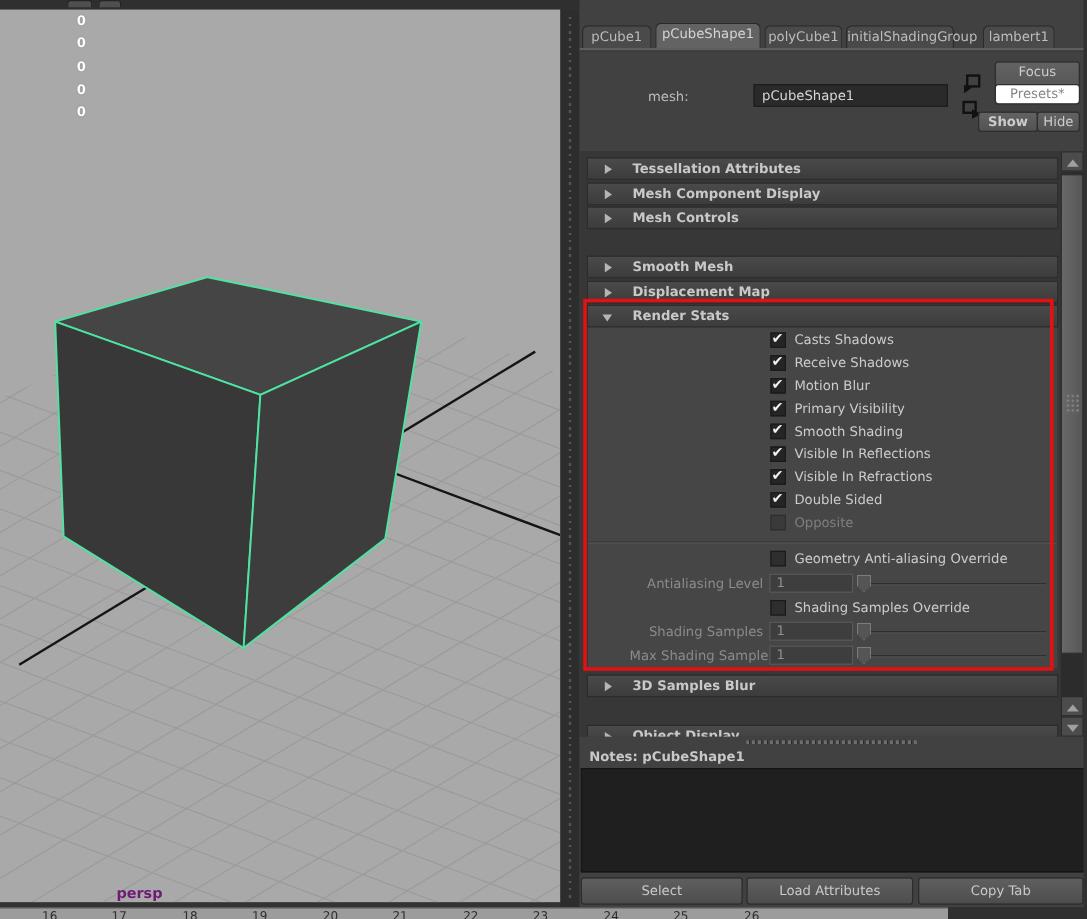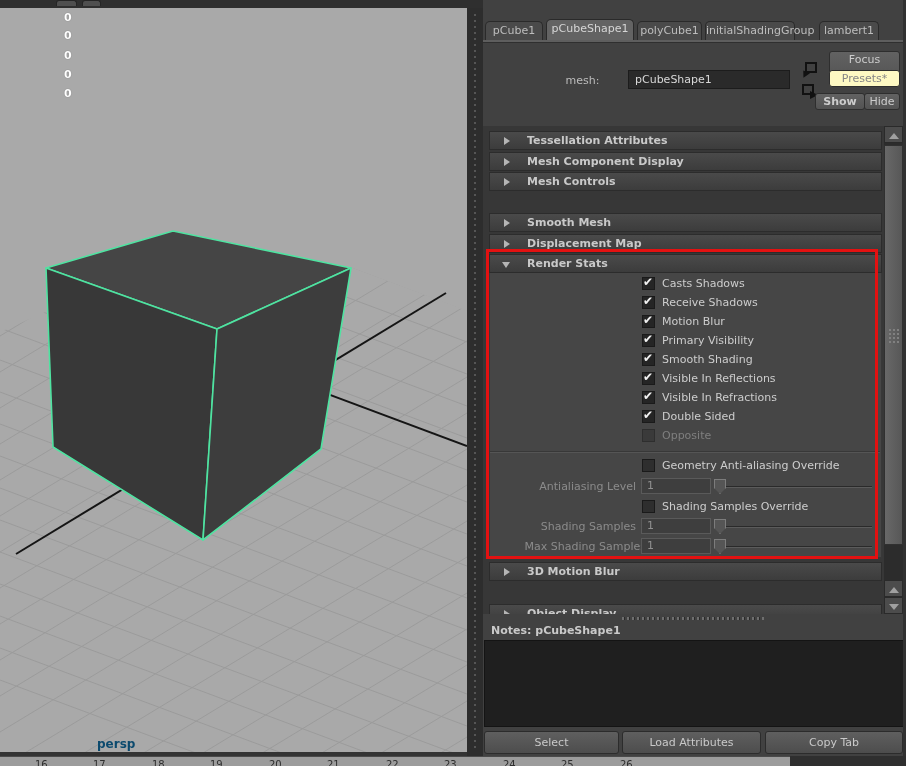--- a/index.html
+++ b/index.html
@@ -8,47 +8,47 @@
 
   
   .top-strip { position:absolute; left:0; top:0; width:906px; height:8px; background:#2f2f2f; }
   .top-strip .mini-tab { position:absolute; top:0; height:6px; background:#4f4f4f; border:1px solid #252525; border-bottom:none; border-radius:3px 3px 0 0; }
   .orange-tick { position:absolute; left:741px; top:0; width:3px; height:3px; background:#c8822e; }
 
   
   .viewport { position:absolute; left:0; top:8px; width:467px; height:744px; background:#a9a9a9; overflow:hidden; }
   .viewport svg { position:absolute; left:0; top:0; }
   .hud-zero { position:absolute; left:64px; color:#ffffff; font-weight:bold; font-size:11px; text-shadow:0 0 1px #666; }
-  .persp-label { position:absolute; left:97px; top:729px; color:#0c4a6e; font-weight:bold; font-size:12px; }
+  .persp-label { position:absolute; left:97px; top:729px; color:#701a75; font-weight:bold; font-size:12px; }
   .vp-bottom-line { position:absolute; left:0; top:752px; width:470px; height:4px; background:#333; }
 
   
   .vdivider { position:absolute; left:467px; top:8px; width:16px; height:748px; background:#2d2d2d; }
   .vdivider .dots { position:absolute; left:7px; top:6px; width:2px; height:736px;
       background-image:repeating-linear-gradient(180deg,#555 0 2px,transparent 2px 6px); }
 
   
   .panel { position:absolute; left:483px; top:0; width:423px; height:766px; background:#414141; }
   .panel-right-edge { position:absolute; left:903px; top:0; width:3px; height:766px; background:#313131; }
 
   
   .tabbar { position:absolute; left:0; top:20px; width:423px; height:20px; }
   .tab { position:absolute; top:1px; height:19px; background:#4a4a4a; border:1px solid #2a2a2a; border-bottom:none;
          border-radius:5px 5px 0 0; color:#bdbdbd; text-align:center; line-height:18px; font-size:11px; cursor:default; }
   .tab.active { top:-1px; height:21px; background:#636363; color:#d6d6d6; }
   .tabbar-underline { position:absolute; left:0; top:40px; width:423px; height:3px; background:#5e5e5e; border-bottom:1px solid #2f2f2f; }
 
   
-  .mesh-label { position:absolute; left:540px; top:74px; width:85px; text-align:center; color:#bcbcbc; }
+  .mesh-label { position:absolute; left:540px; top:74px; width:85px; text-align:left; color:#bcbcbc; }
   .mesh-field { position:absolute; left:628px; top:70px; width:162px; height:19px; background:#2a2a2a; border:1px solid #1c1c1c;
                 color:#d8d8d8; font-family:"DejaVu Sans",sans-serif; font-size:11px; padding:0 0 0 6px; }
   .conn-icon { position:absolute; width:18px; height:17px; }
   .btn { position:absolute; background:linear-gradient(#626262,#535353); border:1px solid #2e2e2e; border-radius:3px;
          color:#cccccc; text-align:center; font-size:11px; cursor:default; }
-  .btn.disabled { background:#fef9c3; color:#868686; }
+  .btn.disabled { background:#ffffff; color:#868686; }
 
   
   .scrollarea { position:absolute; left:0; top:126px; width:423px; height:488px; background:#373737; overflow:hidden; }
   .acc-header { position:absolute; left:6px; width:393px; height:19px; background:linear-gradient(#4a4a4a,#3c3c3c);
                 border:1px solid #2c2c2c; color:#c9c9c9; font-weight:bold; line-height:18px; cursor:default; }
   .acc-header .title { position:absolute; left:37px; }
   .arrow-right { position:absolute; left:14px; top:5px; width:0; height:0;
                  border-left:6px solid #b5b5b5; border-top:4px solid transparent; border-bottom:4px solid transparent; }
   .arrow-down  { position:absolute; left:12px; top:7px; width:0; height:0;
                  border-top:6px solid #b5b5b5; border-left:4px solid transparent; border-right:4px solid transparent; }
@@ -314,21 +314,21 @@
     <div class="sl-track" style="left:233px; top:400px; width:156px;"></div>
     <div class="sl-handle" style="left:231px; top:393px;"></div>
 
     <div class="sl-label" style="left:15px; top:413px;">Max Shading Samples</div>
     <div class="num-field" style="left:158px; top:412px;">1</div>
     <div class="sl-track" style="left:233px; top:420px; width:156px;"></div>
     <div class="sl-handle" style="left:231px; top:413px;"></div>
 
     <div class="acc-header" style="top:436px;">
       <span class="arrow-right"></span>
-      <span class="title">3D Motion Blur</span>
+      <span class="title">3D Samples Blur</span>
     </div>
     <div class="acc-header" style="top:478px;">
       <span class="arrow-right"></span>
       <span class="title">Object Display</span>
     </div>
 
     <div class="red-box"></div>
 
     <div class="scrollbar">
       <div class="sb-btn" style="top:0;">

